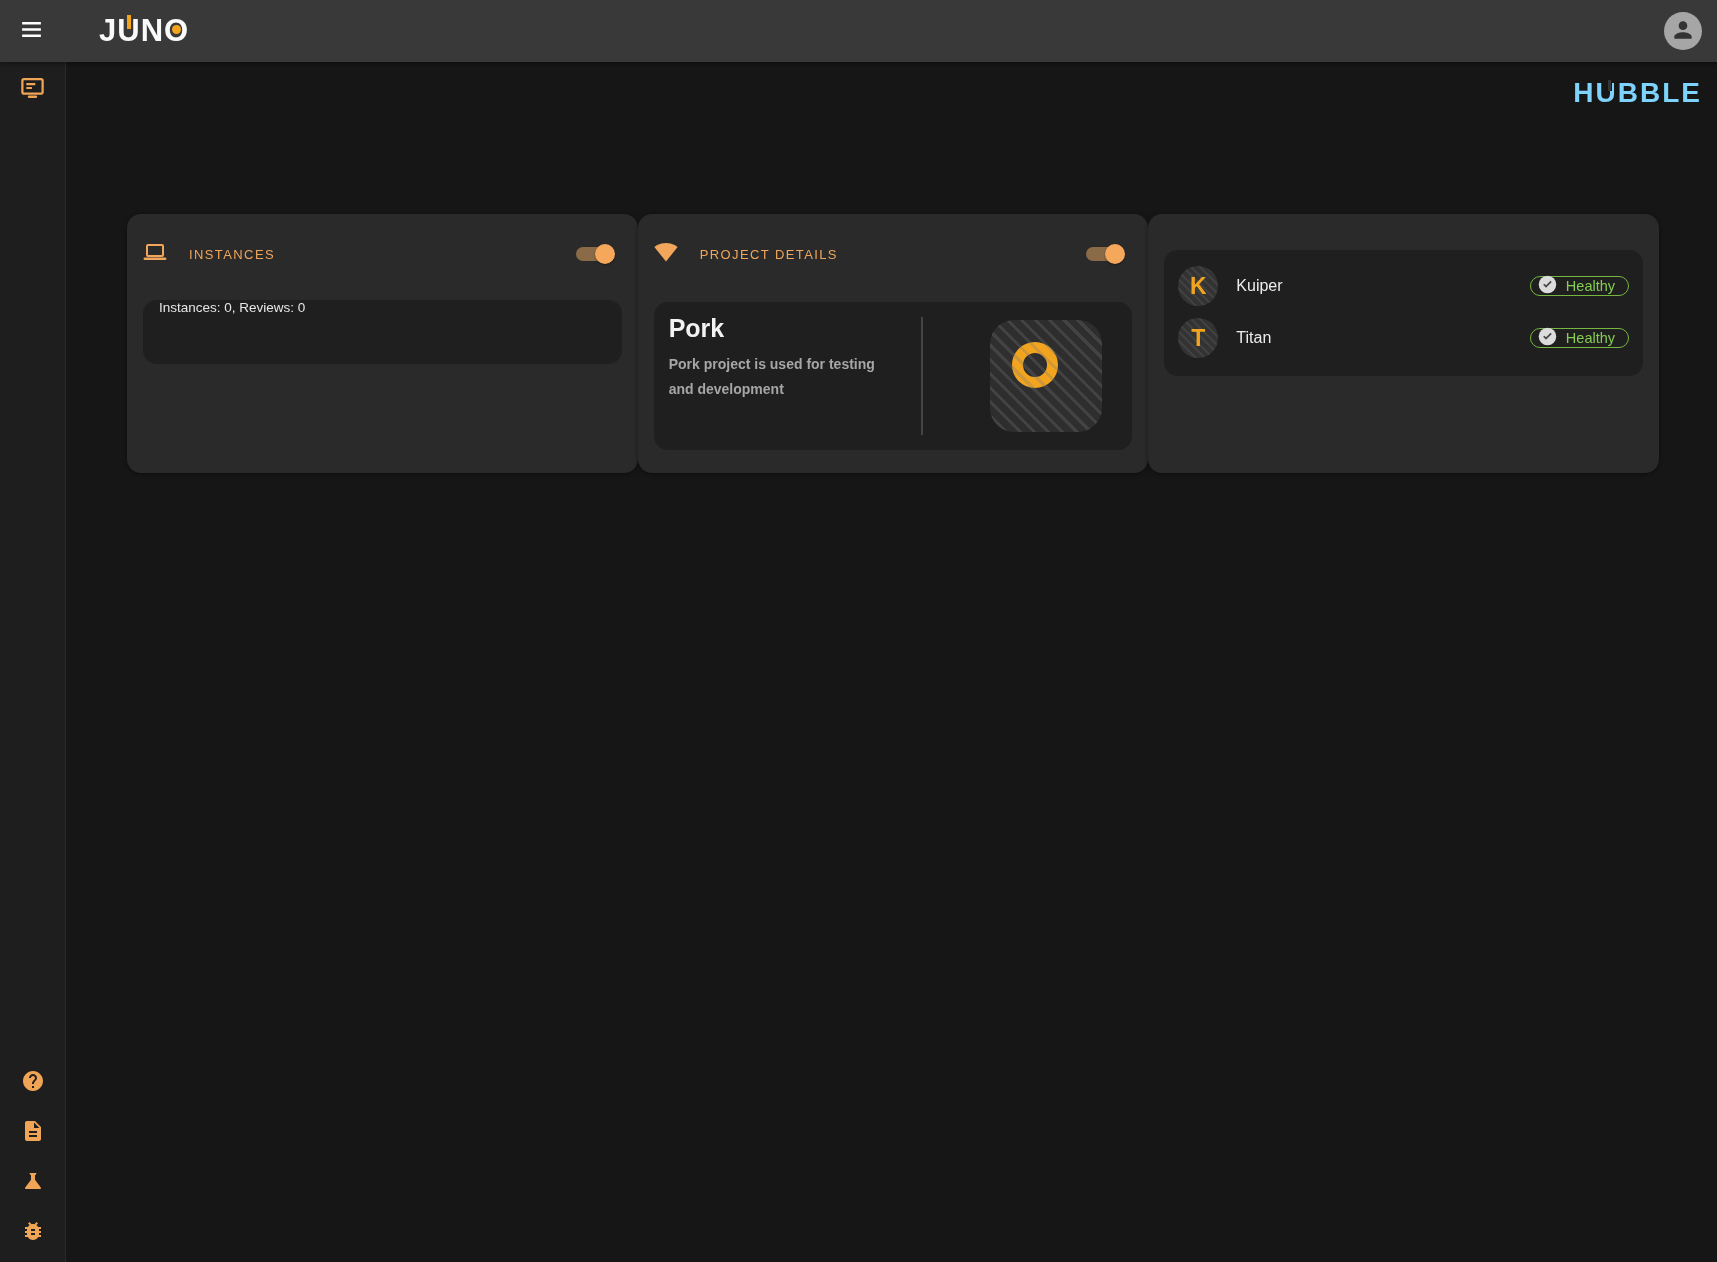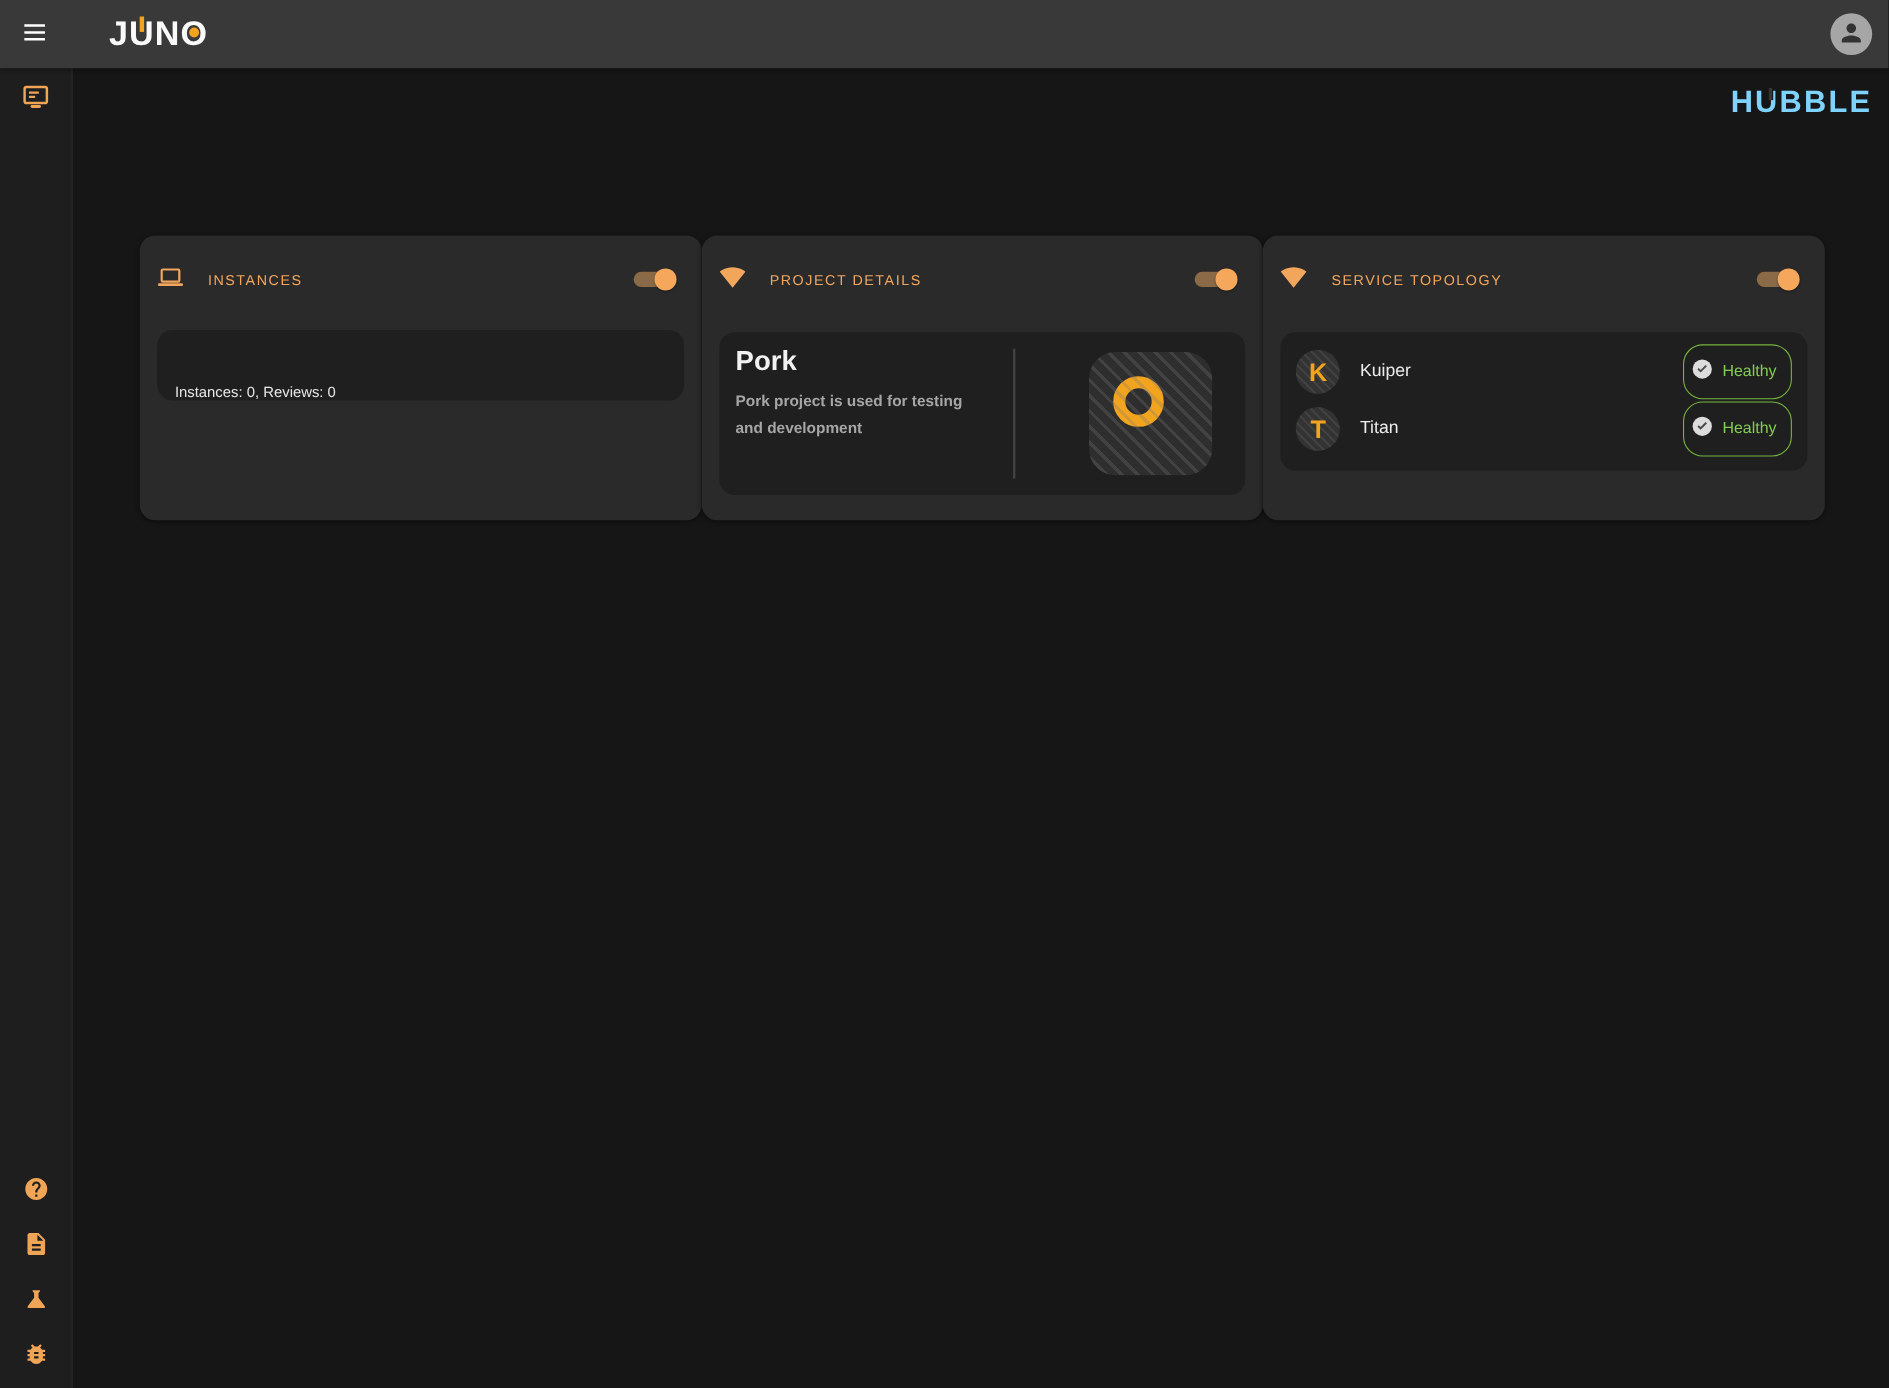--- a/index.html
+++ b/index.html
@@ -48,21 +48,21 @@
   .card-title { margin-left:22px; font-size:13px; font-weight:500; letter-spacing:1.4px;
                 color:#f1a65b; }
   .switch { margin-left:auto; margin-right:10px; position:relative; width:36px; height:14px;
             border-radius:7px; background:#8a6a47; cursor:pointer; }
   .switch .thumb { position:absolute; right:-3px; top:-3px; width:20px; height:20px;
             border-radius:50%; background:#f5a85c; box-shadow:0 1px 2px rgba(0,0,0,.4); }
 
   .panel { background:#1f1f1f; border-radius:14px; }
 
   
-  .instances-panel { margin-top:34px; height:64px; display:flex; align-items:flex-end;
+  .instances-panel { margin-top:34px; height:64px; display:flex; align-items:flex-start;
                      padding:0 16px; font-size:13.5px; color:#e6e6e6; }
 
   
   .project-panel { margin-top:36px; height:148px; display:flex; overflow:hidden; }
   .proj-text { width:267px; padding:12px 0 0 15px; flex:none;font-weight:bold; }
   .proj-name { font-size:25px; color:#f2f2f2; }
   .proj-desc { margin-top:9px; font-size:14px; line-height:25px; color:#a6a6a6;
                padding-right:22px; }
   .proj-divider { width:2px; background:#454545; margin:15px 0; flex:none; }
   .proj-img { width:112px; height:112px; border-radius:24px; margin:18px 30px 0 auto;
@@ -77,21 +77,21 @@
   .topology-panel { margin-top:36px; padding:16px 14px 18px 14px; }
   .svc-row { display:flex; align-items:center; height:40px; cursor:pointer; }
   .svc-row + .svc-row { margin-top:12px; }
   .svc-avatar { position:relative; width:40px; height:40px; border-radius:50%; background:#333;
                 overflow:hidden; display:flex; align-items:center; justify-content:center;
                 font-size:23px; font-weight:bold; color:#f2a41f; flex:none; }
   .svc-avatar::after { content:''; position:absolute; inset:0;
                 background:repeating-linear-gradient(45deg, rgba(120,120,120,.2) 0 2px,
                            transparent 2px 6px); }
   .svc-name { margin-left:18px; font-size:16px; color:#ececec;text-align:center; }
-  .badge { margin-left:auto; display:flex; align-items:center; height:50px;
+  .badge { margin-left:auto; display:flex; align-items:center; height:20px;
            border:1.5px solid #76b53e; border-radius:18px; padding:0 13px 0 6px; gap:8px; }
   .badge-text { font-size:14.5px; font-weight:500; color:#84cc52; }
 </style>
 </head>
 <body>
 
 <div class="stage">
 
   <header class="topbar">
     <button class="menu-btn">
@@ -204,31 +204,20 @@
             <div class="proj-desc">Pork project is used for testing and development</div>
           </div>
           <div class="proj-divider"></div>
           <div class="proj-img">
             <div class="ring"></div>
           </div>
         </div>
       </section>
 
       <section class="card">
-        <div class="card-header">
-          <span>
-            <svg width="24" height="24" viewBox="0 0 24 24">
-                <path fill="#f1a65b" d="M12.01 21.49L23.64 7c-.45-.34-4.93-4-11.64-4C5.28 3 .81 6.66.36 7l11.63 14.49.01.01.01-.01z"></path>
-              </svg>
-          </span>
-          <span class="card-title">SERVICE TOPOLOGY</span>
-          <span class="switch">
-              <span class="thumb"></span>
-            </span>
-        </div>
         <div class="panel topology-panel">
 
           <div class="svc-row">
             <span class="svc-avatar">
                 <span style="position:relative;z-index:1;">K</span>
               </span>
             <span class="svc-name">Kuiper</span>
             <span class="badge">
               <span>
                 <svg width="21" height="21" viewBox="0 0 24 24">

